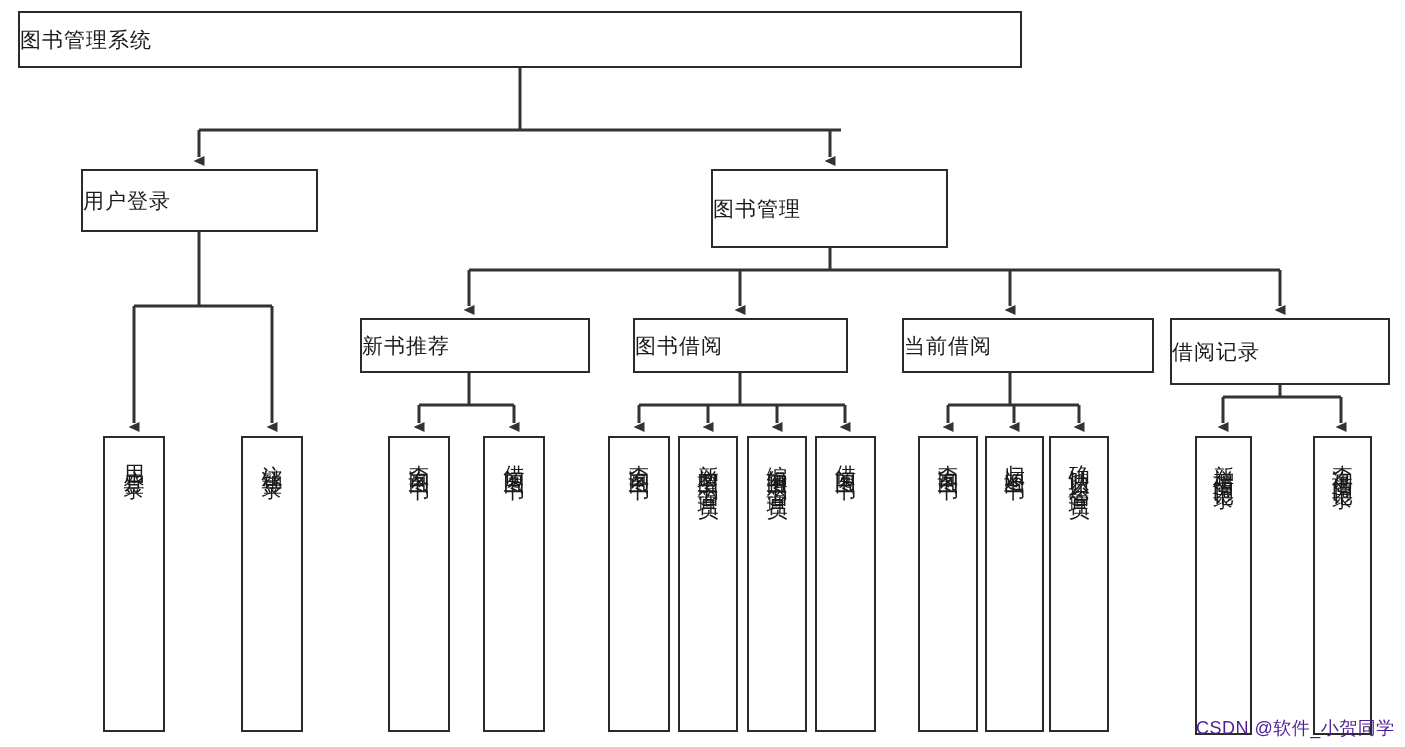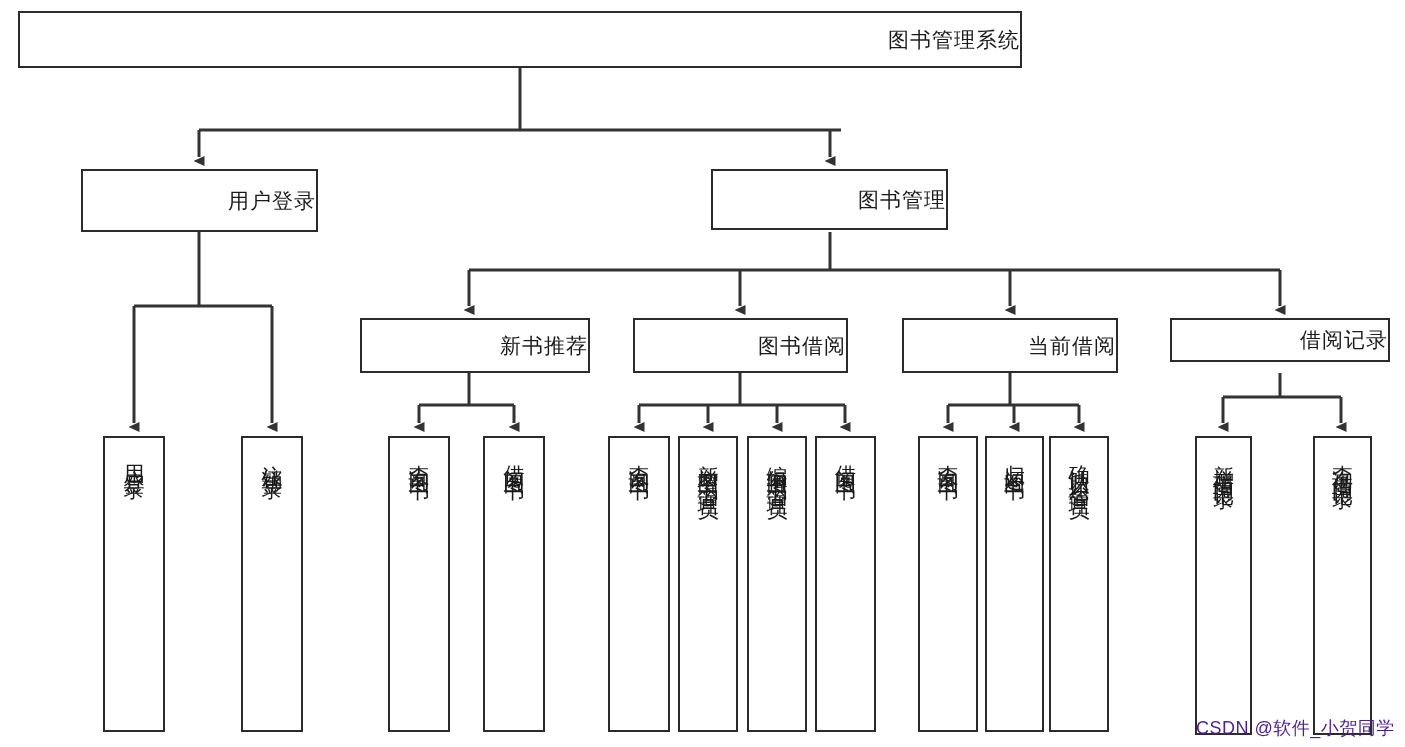--- a/index.html
+++ b/index.html
@@ -26,21 +26,21 @@
     width: 1405px;
     height: 747px;
   }
   .node {
     position: absolute;
     box-sizing: border-box;
     border: 2px solid #2b2b2b;
     background: #ffffff;
     display: flex;
     align-items: center;
-    justify-content: flex-end;
+    justify-content: flex-start;
     color: #1a1a1a;
   }
   .node-h .node-label {
     font-size: 21px;
     line-height: 1.2;
     letter-spacing: 1px;
     white-space: nowrap;
   }
   .node-v {
     padding-top: 10px;
@@ -118,34 +118,34 @@
     </g>
   </svg>
 
   <div class="node node-h" style="left:18px; top:11px; width:1004px; height:57px;">
     <span class="node-label">图书管理系统</span>
   </div>
 
   <div class="node node-h" style="left:81px; top:169px; width:237px; height:63px;">
     <span class="node-label">用户登录</span>
   </div>
-  <div class="node node-h" style="left:711px; top:169px; width:237px; height:61px;">
+  <div class="node node-h" style="left:711px; top:169px; width:237px; height:79px;">
     <span class="node-label">图书管理</span>
   </div>
 
   <div class="node node-h" style="left:360px; top:318px; width:230px; height:55px;">
     <span class="node-label">新书推荐</span>
   </div>
   <div class="node node-h" style="left:633px; top:318px; width:215px; height:55px;">
     <span class="node-label">图书借阅</span>
   </div>
-  <div class="node node-h" style="left:902px; top:318px; width:216px; height:55px;">
+  <div class="node node-h" style="left:902px; top:318px; width:252px; height:55px;">
     <span class="node-label">当前借阅</span>
   </div>
-  <div class="node node-h" style="left:1170px; top:318px; width:220px; height:44px;padding-left:36px;">
+  <div class="node node-h" style="left:1170px; top:318px; width:220px; height:67px;">
     <span class="node-label">借阅记录</span>
   </div>
 
   <div class="node node-v" style="left:103px; top:436px; width:62px; height:296px;">
     <span class="node-label">用户登录</span>
   </div>
   <div class="node node-v" style="left:241px; top:436px; width:62px; height:296px;">
     <span class="node-label">注销登录</span>
   </div>
 

